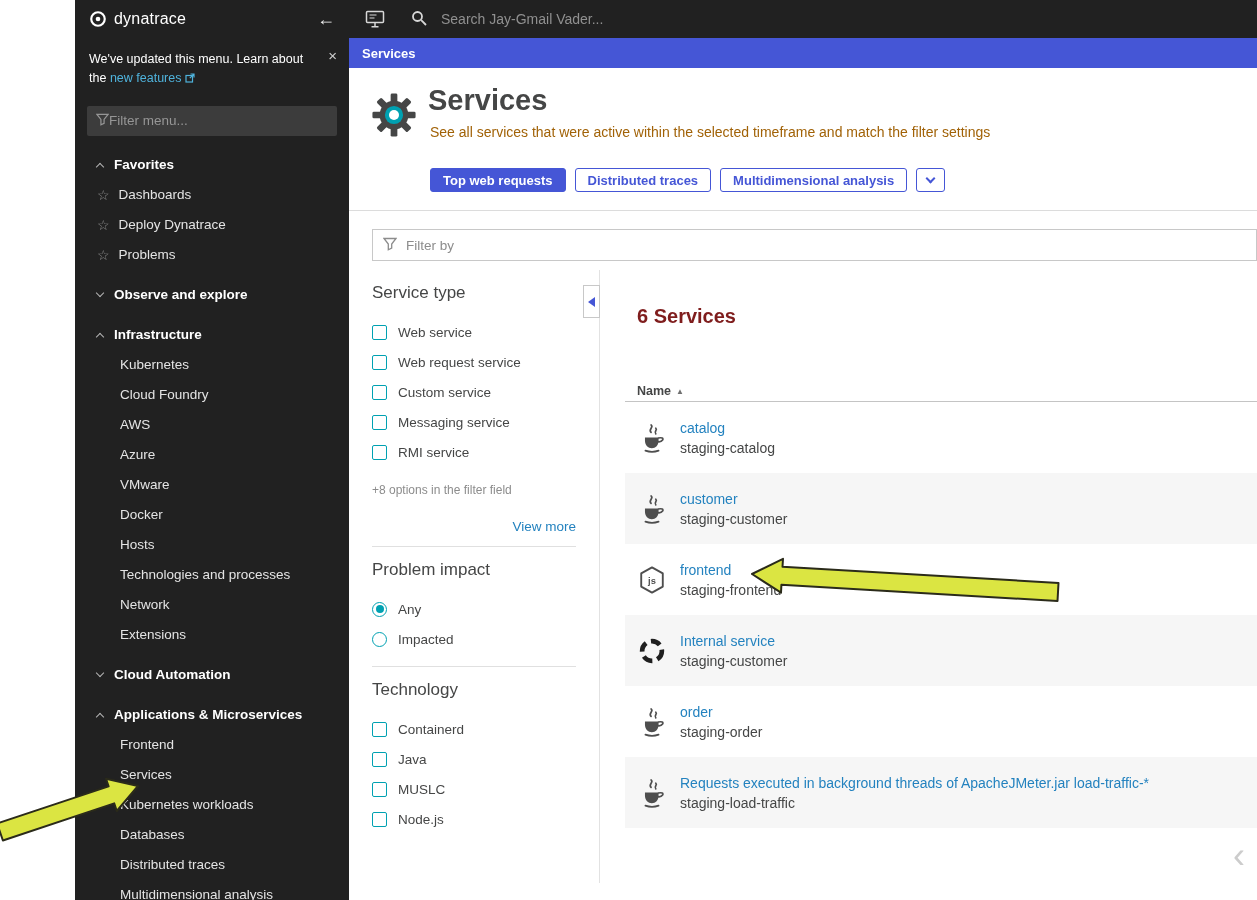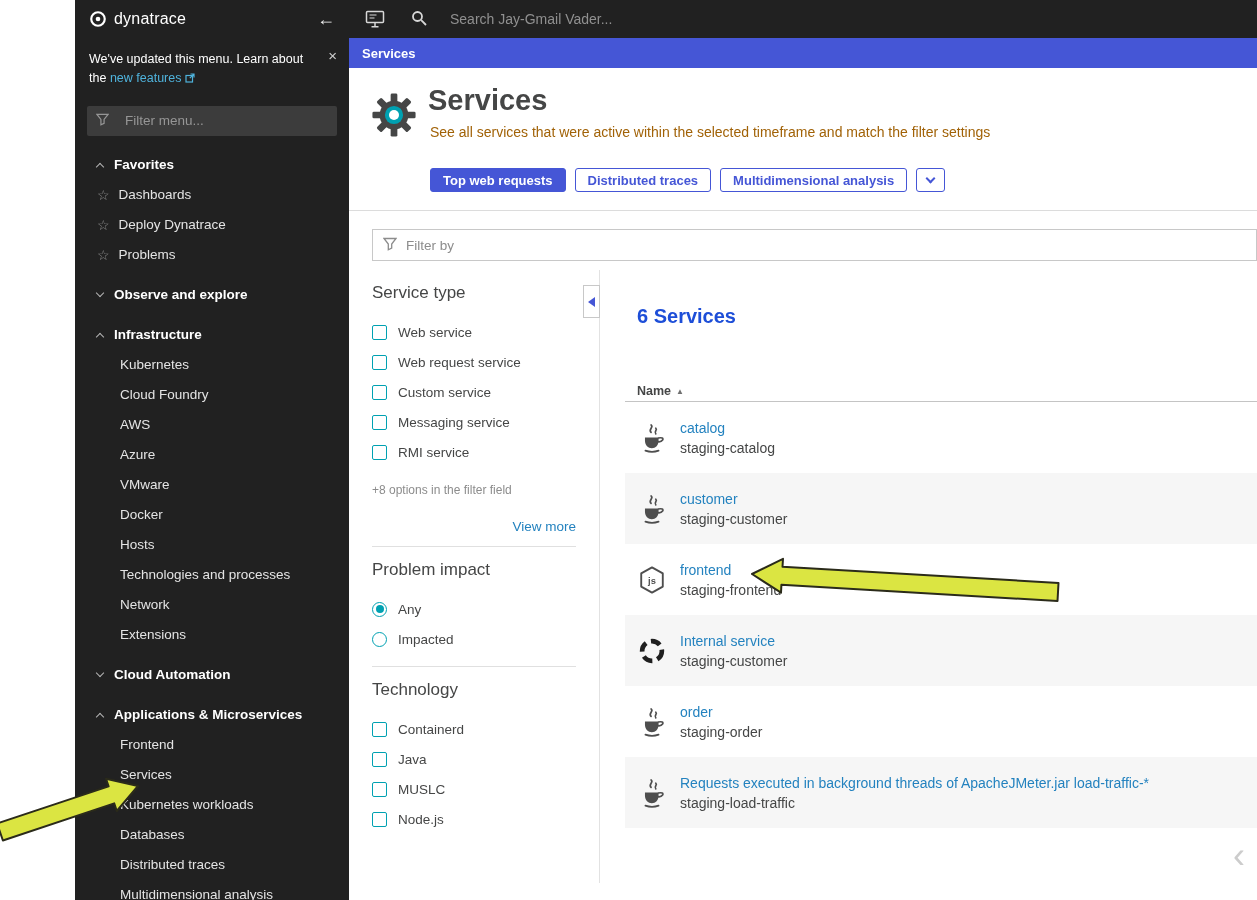--- a/index.html
+++ b/index.html
@@ -8,37 +8,37 @@
 
   
   .sidebar{position:absolute;left:75px;top:0;width:274px;height:900px;background:#212121;color:#fff;overflow:hidden}
   .sb-header{height:38px;display:flex;align-items:center;justify-content:space-between;padding:0 14px}
   .logo{display:flex;align-items:center;gap:7px;font-size:16px;color:#fff;letter-spacing:.2px}
   .back-arrow{color:#eee;font-size:18px;cursor:pointer;line-height:1}
   .notice{position:relative;padding:12px 32px 8px 14px;font-size:12.5px;line-height:1.55;color:#fff}
   .notice .close{position:absolute;right:12px;top:10px;color:#cfcfcf;font-size:15px;cursor:pointer;line-height:1}
   .notice .nlink{color:#4fb3dc;cursor:pointer}
   .ext-ico{display:inline-block;margin-left:4px;vertical-align:-1px}
-  .menu-filter{margin:8px 12px 14px;background:#3c3c3c;height:30px;border-radius:2px;display:flex;align-items:center;padding:0 9px;gap:16px}
+  .menu-filter{margin:8px 12px 14px;background:#3c3c3c;height:30px;border-radius:2px;display:flex;align-items:center;padding:0 9px;gap:0}
   .menu-filter input{background:transparent;border:0;outline:0;color:#ddd;font-size:13.5px;flex:1;font-family:inherit}
   .menu-filter input::placeholder{color:#969696}
   .nav{font-size:13.5px}
   .nav-section{margin-top:10px}
   .nav-header{height:30px;display:flex;align-items:center;gap:11px;padding-left:22px;font-weight:bold;color:#fff;cursor:pointer}
   .nav-item{height:30px;display:flex;align-items:center;padding-left:45px;color:#e4e4e4;cursor:pointer}
   .nav-item.fav{padding-left:22px;gap:9px}
   .star{color:#8f8f8f;font-size:14px;line-height:1}
   .chev{display:inline-block;width:6px;height:6px;border-right:1.6px solid #b4b4b4;border-bottom:1.6px solid #b4b4b4}
   .chev.up{transform:rotate(-135deg);margin-top:4px}
   .chev.down{transform:rotate(45deg);margin-top:-4px}
 
   
   .topbar{position:absolute;left:349px;top:0;width:908px;height:38px;background:#212121;display:flex;align-items:center}
   .topbar .mon{margin-left:16px;display:inline-flex}
-  .topbar .srch{margin-left:26px;display:flex;align-items:center;gap:23px}
+  .topbar .srch{margin-left:26px;display:flex;align-items:center;gap:14px}
   .topbar input{background:transparent;border:0;outline:0;color:#ddd;font-size:14px;width:320px;font-family:inherit}
   .topbar input::placeholder{color:#909090}
   .crumb-bar{position:absolute;left:349px;top:38px;width:908px;height:30px;background:#4556d6;color:#fff;display:flex;align-items:center;padding-left:13px;font-size:13px;font-weight:bold}
 
   
   .content{position:absolute;left:349px;top:68px;width:908px;height:832px;background:#fff}
   .gear{position:absolute;left:22px;top:24px}
   .page-title{position:absolute;left:79px;top:16px;font-size:29px;font-weight:600;color:#454646}
   .page-subtitle{position:absolute;left:81px;top:56px;font-size:14px;color:#a16207}
   .btn-row{position:absolute;left:81px;top:100px;display:flex;gap:9px}
@@ -60,21 +60,21 @@
   .radio.sel::after{content:"";position:absolute;left:2.5px;top:2.5px;width:8px;height:8px;background:#00a1b2;border-radius:50%}
   .more-hint{font-size:12px;color:#8c8c8c;margin-top:16px}
   .view-more{margin-top:22px;text-align:right;font-size:13.5px;color:#2382bf;cursor:pointer}
   .fdivider{border-top:1px solid #e0e0e0;margin:12px 0 13px}
 
   
   .vdivider{position:absolute;left:250px;top:202px;height:613px;border-left:1px solid #e2e2e2}
   .collapse-tab{position:absolute;left:234px;top:217px;width:17px;height:33px;background:#fff;border:1px solid #c8c8c8;display:flex;align-items:center;justify-content:center;cursor:pointer}
   .tri-left{width:0;height:0;border-top:5.5px solid transparent;border-bottom:5.5px solid transparent;border-right:7px solid #4556d6}
   .list{position:absolute;left:276px;top:237px;width:632px}
-  .list-title{font-size:20px;font-weight:bold;color:#1d4ed8;padding-left:12px}
+  .list-title{font-size:20px;font-weight:bold;color:#7f1d1d;padding-left:12px}
   .list-header{margin-top:53px;padding-left:12px;font-size:12.5px;font-weight:bold;color:#454646;height:20px;display:flex;align-items:center;cursor:pointer}
   .sort-asc{font-size:8px;color:#707070;margin-left:5px}
   .list-rows{border-top:1px solid #c4c4c4}
   .row{height:71px;display:flex;align-items:center;padding-left:12px;gap:13px;cursor:default}
   .row:nth-child(even){background:#f6f6f6}
   .row .ricon{flex:0 0 30px;display:flex}
   .row .name{font-size:14px;color:#2382bf;cursor:pointer}
   .row .sub{font-size:14px;color:#454646;margin-top:4px}
   .pager-chevron{position:absolute;left:884px;top:770px;font-size:36px;color:#cccccc;line-height:1;cursor:pointer}
 

